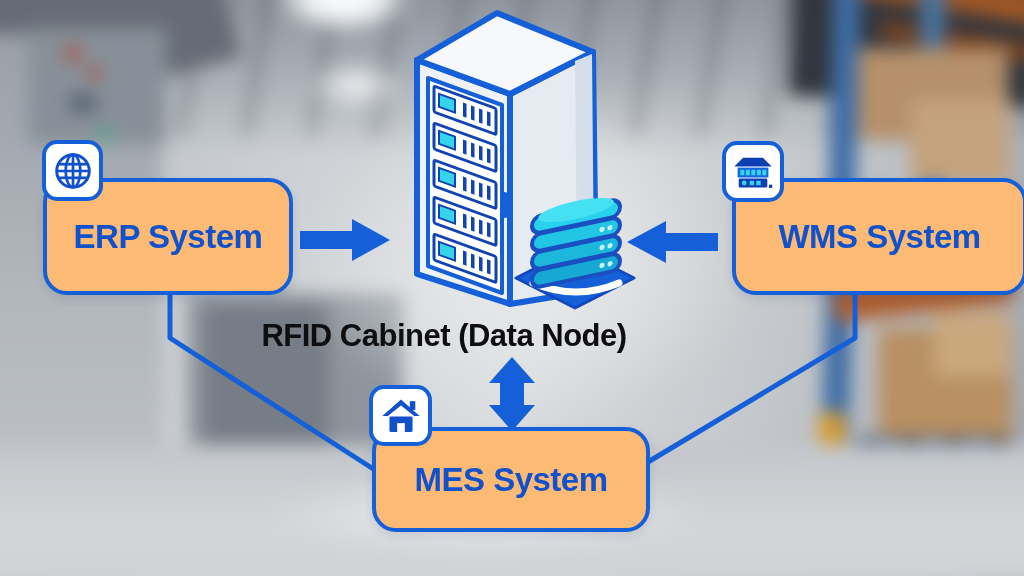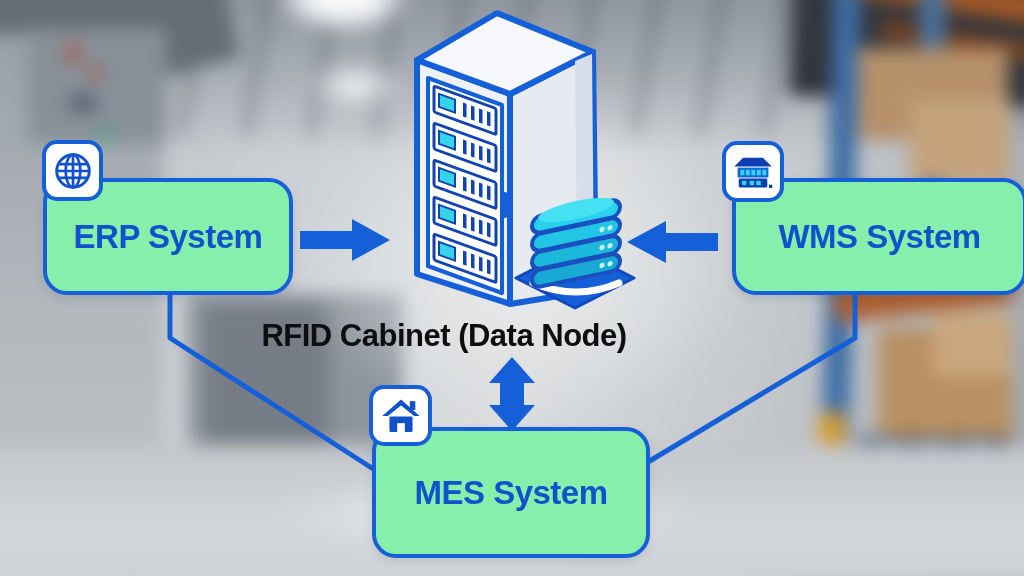--- a/index.html
+++ b/index.html
@@ -52,21 +52,21 @@
   .pallet-blue{position:absolute;left:882px;top:462px;width:152px;height:56px;background:#3a66a0;
     background-image:repeating-linear-gradient(90deg,#223450 0 18px,rgba(0,0,0,0) 18px 44px)}
   .guard-yellow{position:absolute;left:843px;top:436px;width:26px;height:70px;border-radius:8px;background:#d79b2c}
   .floor{position:absolute;left:-24px;top:468px;width:1120px;height:140px;
     background:linear-gradient(180deg,#c2c6ca 0%,#d3d6d9 60%,#cfd2d5 100%)}
   .floor-sheen{position:absolute;left:290px;top:492px;width:440px;height:90px;border-radius:50%;
     background:radial-gradient(closest-side,#eceeef 0%,rgba(236,238,239,0) 100%)}
 
   
   .overlay-svg{position:absolute;left:0;top:0;width:1024px;height:576px}
-  .node{position:absolute;background:#86efac;border:4px solid var(--blue);border-radius:24px;
+  .node{position:absolute;background:#fdba74;border:4px solid var(--blue);border-radius:24px;
     display:flex;align-items:center;justify-content:center;
     box-shadow:0 4px 10px rgba(30,50,90,.12)}
   .node-label{color:var(--text-blue);font-weight:bold;font-size:33px;letter-spacing:-.5px}
   .icon-box{position:absolute;background:#ffffff;border:4px solid var(--blue);border-radius:15px;
     display:flex;align-items:center;justify-content:center}
   .center-label{position:absolute;left:0;top:318px;width:888px;text-align:center;
     color:var(--ink);font-weight:bold;font-size:31px;letter-spacing:-.5px}
 </style>
 </head>
 <body>
@@ -217,21 +217,21 @@
       <rect x="23.5" y="18" width="3.6" height="5" fill="#35d4ea"></rect>
       <rect x="28.5" y="18" width="3.6" height="5" fill="#35d4ea"></rect>
       <rect x="7" y="26" width="26" height="8" rx="1" fill="#0d3fb0"></rect>
       <circle cx="12" cy="30" r="2.2" fill="#35d4ea"></circle>
       <rect x="17" y="28" width="4" height="4" fill="#35d4ea"></rect>
       <rect x="23" y="28" width="4" height="4" fill="#35d4ea"></rect>
       <rect x="34.5" y="31.5" width="3" height="3" fill="#0d3fb0"></rect>
     </svg>
   </div>
 
-  <div class="node" style="left:372px;top:427px;width:278px;height:131px">
+  <div class="node" style="left:372px;top:427px;width:278px;height:105px">
     <span class="node-label">MES System</span>
   </div>
   <div class="icon-box" style="left:369px;top:385px;width:63px;height:61px">
     <svg width="44" height="44" viewBox="0 0 40 40">
       <polygon points="3,20 20,5 37,20 32,20 20,10.5 8,20" fill="#1152cc"></polygon>
       <rect x="28" y="6.5" width="5" height="8" fill="#1152cc"></rect>
       <rect x="9.5" y="20.5" width="21" height="14" rx="1" fill="#1152cc"></rect>
       <rect x="16.5" y="26.5" width="7" height="8" fill="#ffffff"></rect>
     </svg>
   </div>

